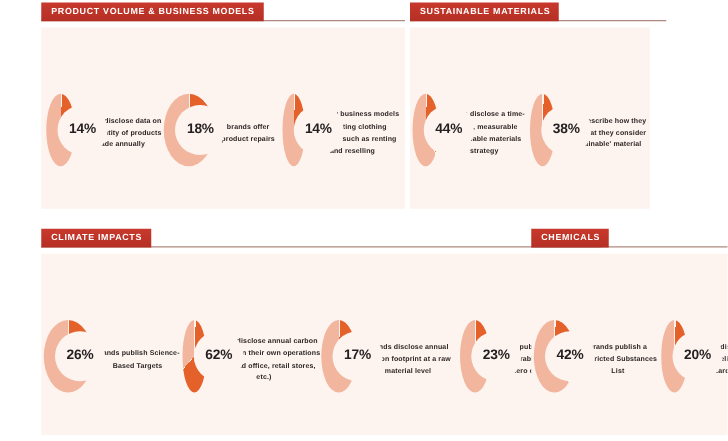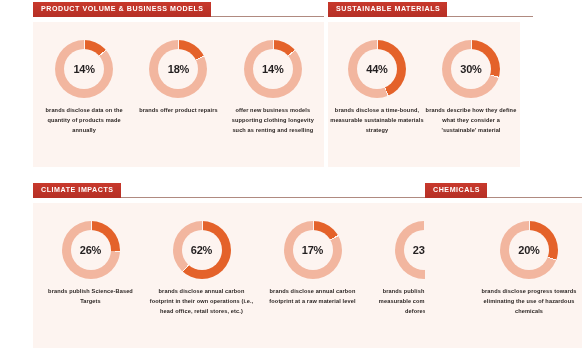--- a/index.html
+++ b/index.html
@@ -64,21 +64,20 @@
   
   .row {
     display: flex;
     width: 100%;
     height: 100%;
     box-sizing: border-box;
   }
   .cell {
     flex: 1 1 0;
     display: flex;
-    flex-direction: column;
     align-items: center;
     box-sizing: border-box;
   }
   .donut {
     position: relative;
     width: 58px;
     height: 58px;
     border-radius: 50%;
   }
   .donut .hole {
@@ -163,21 +162,21 @@
           <div class="donut" style="background: conic-gradient(rgb(253, 244, 240) 0deg, rgb(253, 244, 240) 2.2deg, rgb(228, 98, 42) 2.2deg, rgb(228, 98, 42) 156.2deg, rgb(253, 244, 240) 156.2deg, rgb(253, 244, 240) 158.4deg, rgb(242, 182, 159) 158.4deg, rgb(242, 182, 159) 360deg);">
             <div class="hole">
               <span class="pct">44%</span>
             </div>
           </div>
           <div class="caption">brands disclose a time-bound, measurable sustainable materials strategy</div>
         </div>
         <div class="cell">
           <div class="donut" style="background: conic-gradient(rgb(253, 244, 240) 0deg, rgb(253, 244, 240) 2.2deg, rgb(228, 98, 42) 2.2deg, rgb(228, 98, 42) 105.8deg, rgb(253, 244, 240) 105.8deg, rgb(253, 244, 240) 108deg, rgb(242, 182, 159) 108deg, rgb(242, 182, 159) 360deg);">
             <div class="hole">
-              <span class="pct">30%</span>
+              <span class="pct">38%</span>
             </div>
           </div>
           <div class="caption">brands describe how they define what they consider a 'sustainable' material</div>
         </div>
       </div>
     </div>
   </div>
 
   <div class="section" style="left:0px; top:183px; width:448px;">
     <div class="sec-head">
@@ -223,20 +222,28 @@
   </div>
 
   <div class="section" style="left:392px; top:183px; width:208px;">
     <div class="sec-head">
       <div class="rule"></div>
       <div class="tag">CHEMICALS</div>
     </div>
     <div class="panel" style="height:145px;">
       <div class="row" style="padding:18px 2px 0 2px;">
         <div class="cell">
+          <div class="donut" style="background: conic-gradient(rgb(253, 244, 240) 0deg, rgb(253, 244, 240) 2.2deg, rgb(228, 98, 42) 2.2deg, rgb(228, 98, 42) 149deg, rgb(253, 244, 240) 149deg, rgb(253, 244, 240) 151.2deg, rgb(242, 182, 159) 151.2deg, rgb(242, 182, 159) 360deg);">
+            <div class="hole">
+              <span class="pct">42%</span>
+            </div>
+          </div>
+          <div class="caption">brands publish a Restricted Substances List</div>
+        </div>
+        <div class="cell">
           <div class="donut" style="background: conic-gradient(rgb(253, 244, 240) 0deg, rgb(253, 244, 240) 2.2deg, rgb(228, 98, 42) 2.2deg, rgb(228, 98, 42) 109.4deg, rgb(253, 244, 240) 109.4deg, rgb(253, 244, 240) 111.6deg, rgb(242, 182, 159) 111.6deg, rgb(242, 182, 159) 360deg);">
             <div class="hole">
               <span class="pct">20%</span>
             </div>
           </div>
           <div class="caption wide">brands disclose progress towards eliminating the use of hazardous chemicals</div>
         </div>
       </div>
     </div>
   </div>

